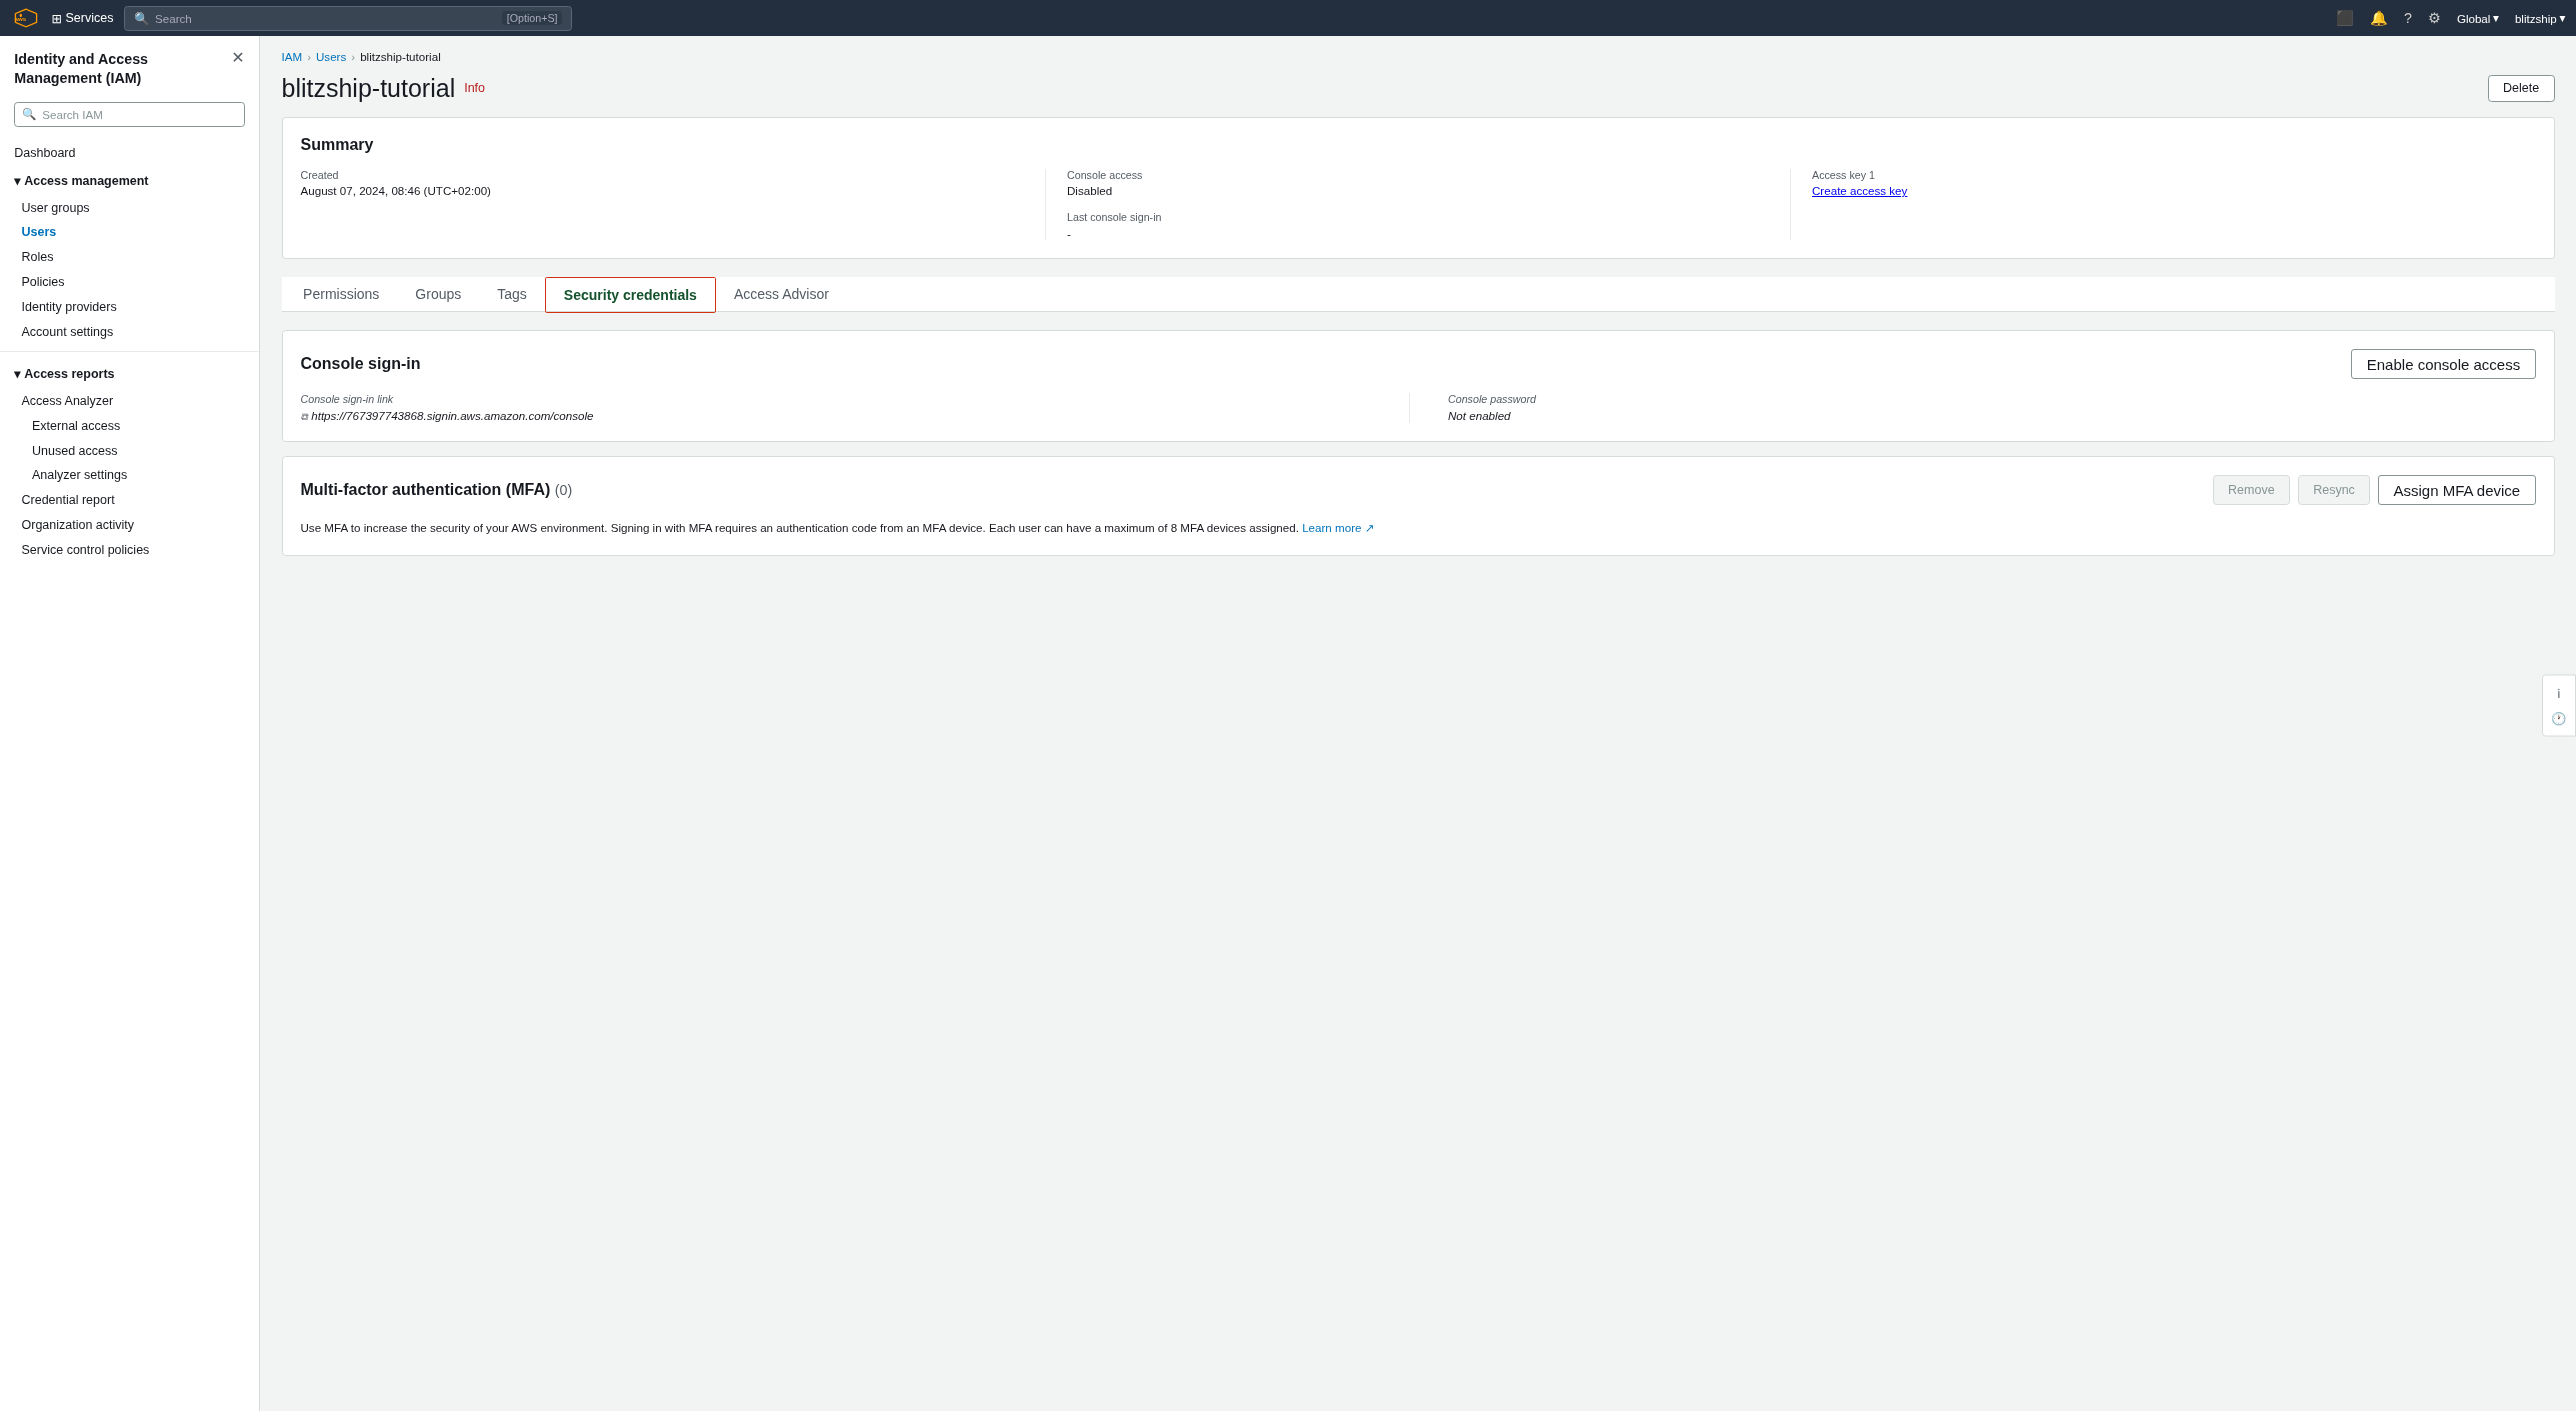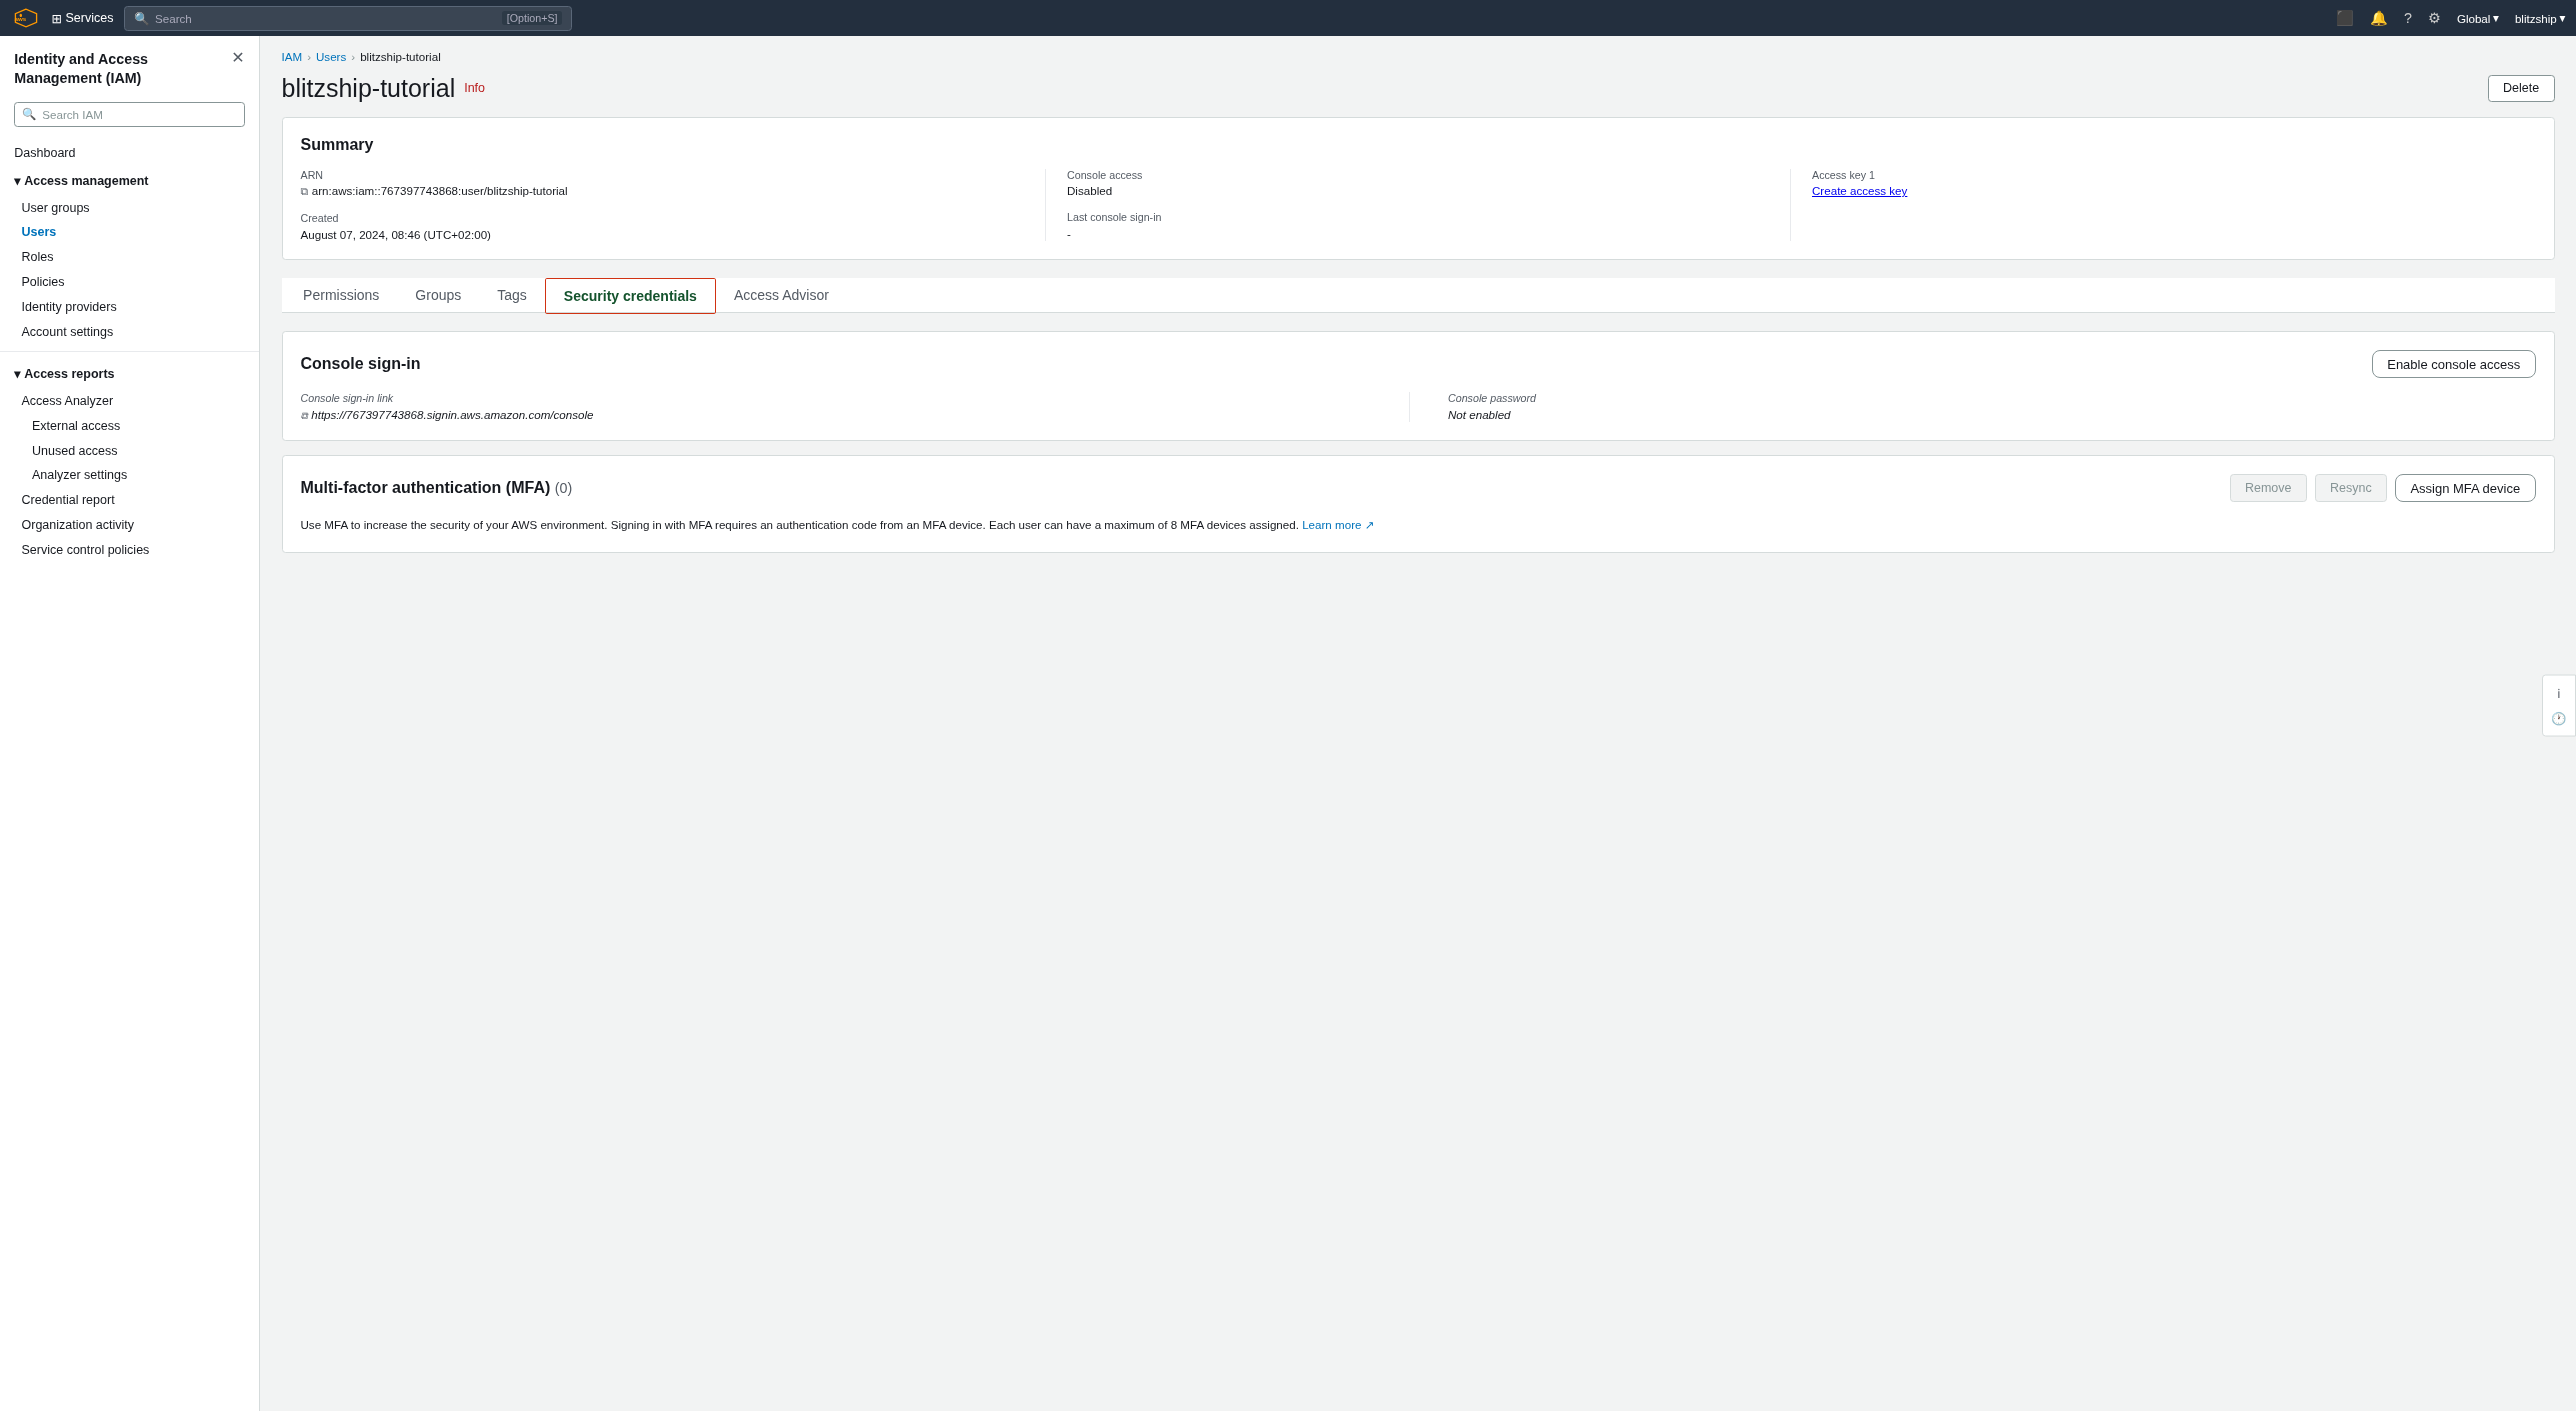--- a/index.html
+++ b/index.html
@@ -262,23 +262,23 @@
       font-weight: 700;
     }
     .section-title .count {
       font-weight: 400;
       font-size: 14.3px;
       color: #545b64;
     }
     .btn-primary {
       background: #fff;
       border: 0.9px solid #879596;
-      border-radius: 8px;
+      border-radius: 3px;
       padding: 5.4px 14.3px;
-      font-size: 13px;
+      font-size: 15px;
       cursor: pointer;
       color: #16191f;
     }
     .btn-disabled {
       background: #f2f3f3;
       border: 0.9px solid #d5dbdb;
       border-radius: 3.6px;
       padding: 5.4px 14.3px;
       font-size: 12.5px;
       cursor: not-allowed;
@@ -419,26 +419,20 @@
       </div>
       <button class="delete-btn">Delete</button>
     </div>
 
     <div class="card">
       <div class="card-title">Summary</div>
       <div class="summary-grid">
 
         <div class="summary-col">
           <div class="summary-row">
-            <div class="summary-label">ARN</div>
-            <div class="summary-value">
-              <span style="font-size:10.7px; color:#545b64; margin-right:3.6px;">⧉</span><span>arn:aws:iam::767397743868:user/blitzship-tutorial</span>
-            </div>
-          </div>
-          <div class="summary-row">
             <div class="summary-label">Created</div>
             <div class="summary-value">August 07, 2024, 08:46 (UTC+02:00)</div>
           </div>
         </div>
 
         <div class="summary-col">
           <div class="summary-row">
             <div class="summary-label">Console access</div>
             <div class="summary-value">Disabled</div>
           </div>

